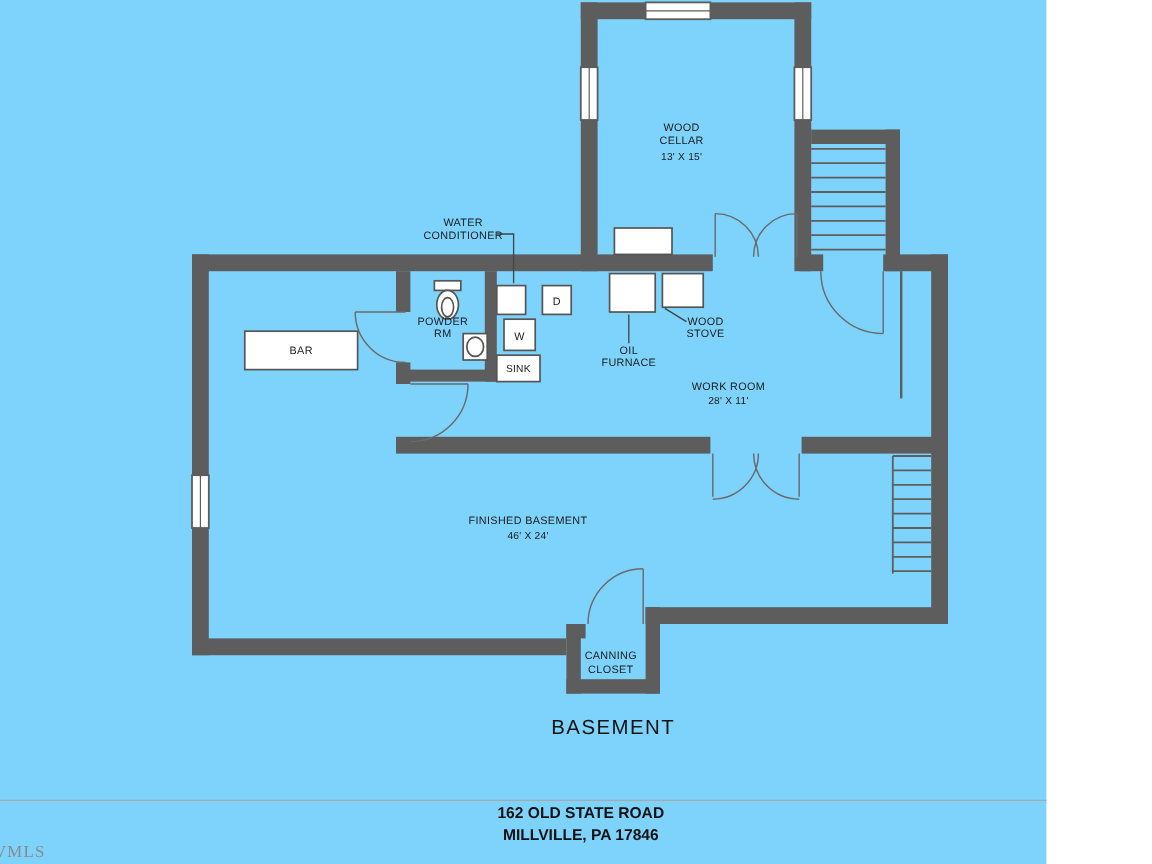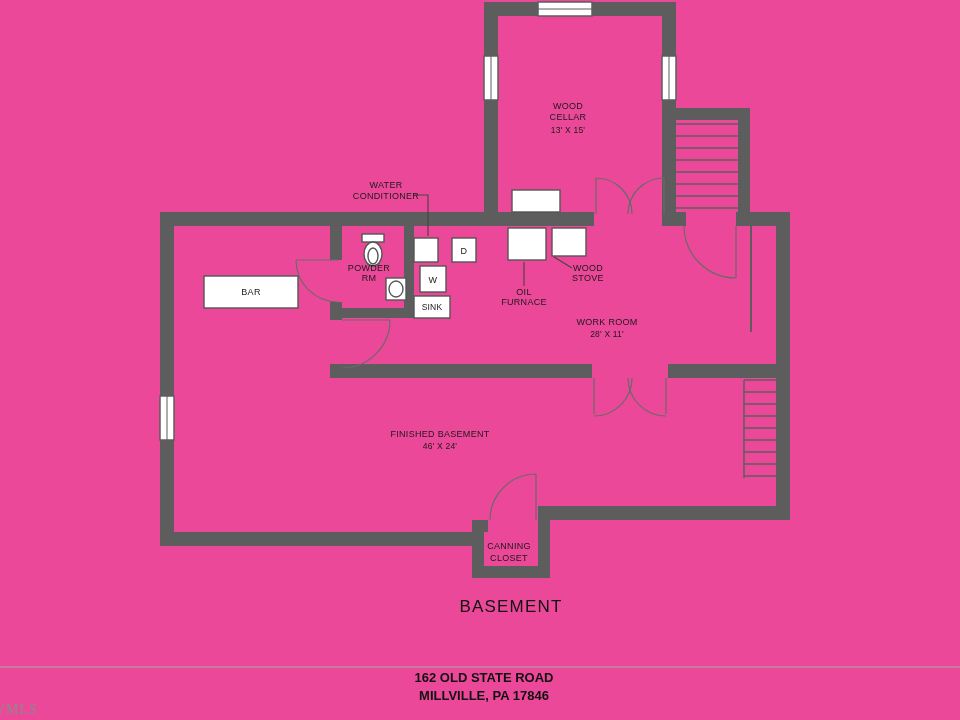--- a/index.html
+++ b/index.html
@@ -1,16 +1,16 @@
 <!DOCTYPE html>
 <html><head>
 <meta charset="utf-8">
 <style>
   html,body{margin:0;padding:0;background:#fff;}
-  .page{position:relative;width:960px;height:720px;background:#ec4899;overflow:hidden;
+  .page{position:relative;width:872px;height:720px;background:#7dd3fc;overflow:hidden;
         font-family:"Liberation Sans",sans-serif;}
   svg{display:block;}
   .wall{fill:#5d5d5d;stroke:none;}
   .thin{stroke:#5e5e5e;stroke-width:1.5;fill:none;}
   .fix{stroke:#555555;stroke-width:1.4;fill:#ffffff;}
   .door{stroke:#6a6a6a;stroke-width:1.2;fill:none;}
   .win{fill:#ffffff;stroke:#5d5d5d;stroke-width:1.5;}
   .winline{stroke:#5d5d5d;stroke-width:1;}
   .leader{stroke:#444;stroke-width:1.1;fill:none;}
   .lbl{font:9px "Liberation Sans",sans-serif;fill:#1a1a1a;letter-spacing:.3px;}

